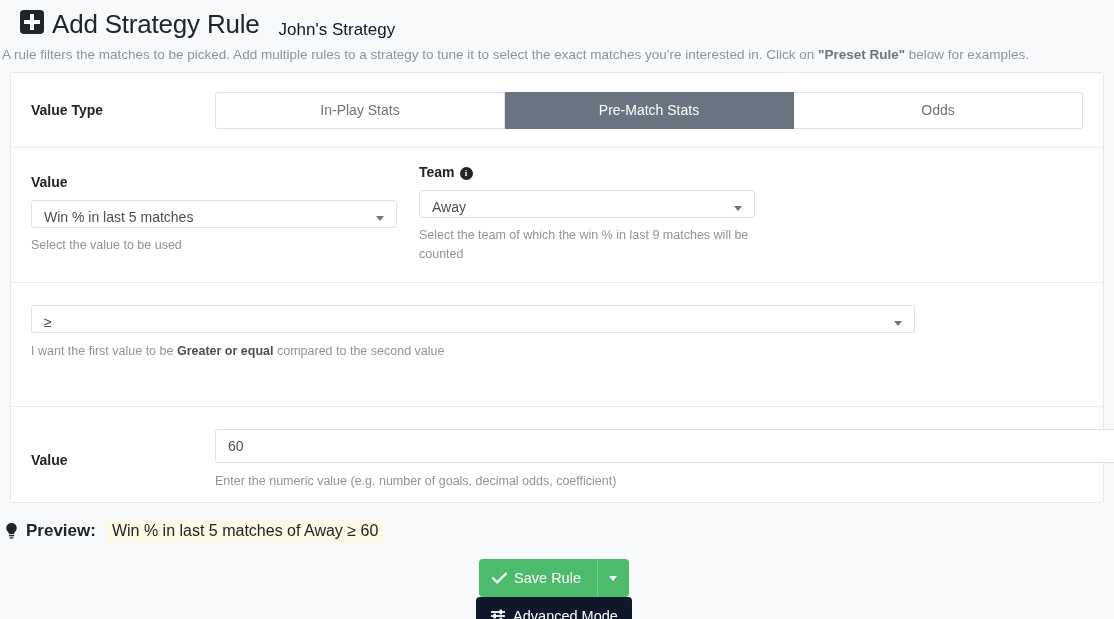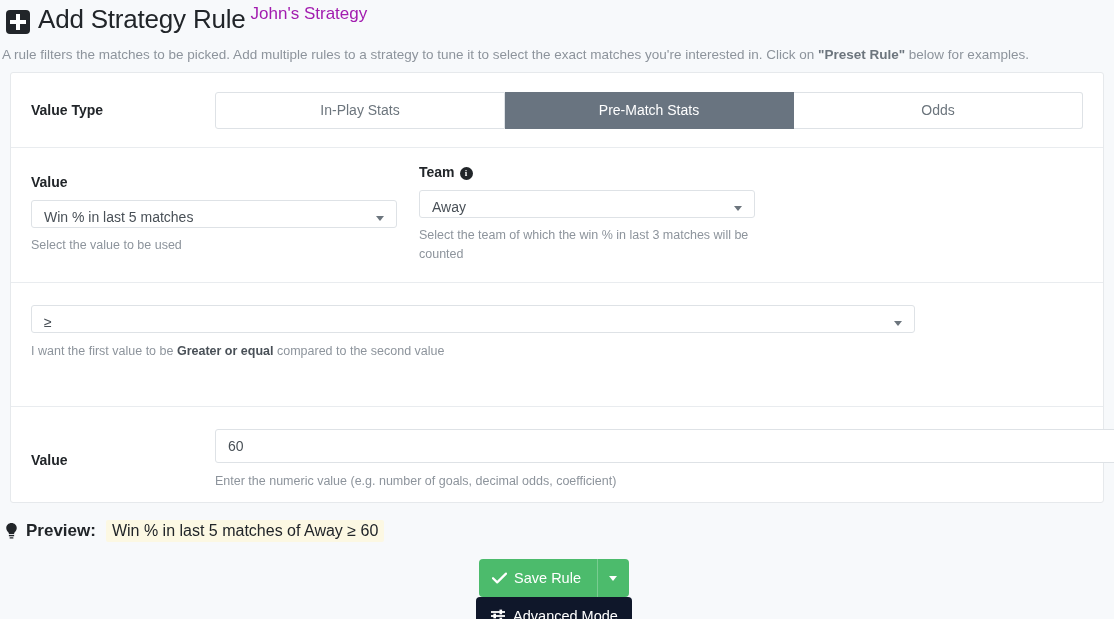--- a/index.html
+++ b/index.html
@@ -9,23 +9,23 @@
     background: #f7f9fb;
     font-family: "Liberation Sans", sans-serif;
     color: #212529;
     overflow: hidden;
   }
 
   
   .page-header { padding: 4px 10px 0 0; }
   .title-row {
     display: flex;
-    align-items: flex-start;
+    align-items: flex-end;
     height: 36px;
-    padding-left: 6px;
+    padding-left: 20px;
   }
   .plus-badge {
     width: 24px; height: 24px;
     background: #212529;
     border-radius: 4px;
     position: relative;
     display: inline-block;
     margin-right: 8px;
     align-self: center;
     flex: 0 0 auto;
@@ -39,22 +39,22 @@
   .plus-badge::after  { top: 10px; left: 4px; height: 4px; width: 16px; }
   .page-title {
     font-size: 26px;
     font-weight: 400;
     color: #212529;
     letter-spacing: -0.2px;
     white-space: nowrap;
   }
   .page-subtitle {
     font-size: 17px;
-    color: #a21caf;
-    margin-left: 5px;
+    color: #0f172a;
+    margin-left: 19px;
     font-weight: 400;
     white-space: nowrap;
   }
   .lead {
     font-size: 13.5px;
     color: #8d949c;
     margin-top: 7px;
     padding-left: 2px;
     white-space: nowrap;
   }
@@ -289,21 +289,21 @@
           <span class="caret"></span>
         </div>
         <div class="help">Select the value to be used</div>
       </div>
       <div class="field-col c2">
         <span class="label"><span>Team</span><span class="info-icon">i</span></span>
         <div class="select">
           <span class="sel-value">Away</span>
           <span class="caret"></span>
         </div>
-        <div class="help">Select the team of which the win % in last 3 matches will be counted</div>
+        <div class="help">Select the team of which the win % in last 9 matches will be counted</div>
       </div>
     </div>
   </div>
 
   <div class="section sec-comparator">
     <div class="row">
       <div class="wide-field-wrap">
         <div class="select wide">
           <span class="sel-value">≥</span>
           <span class="caret"></span>

